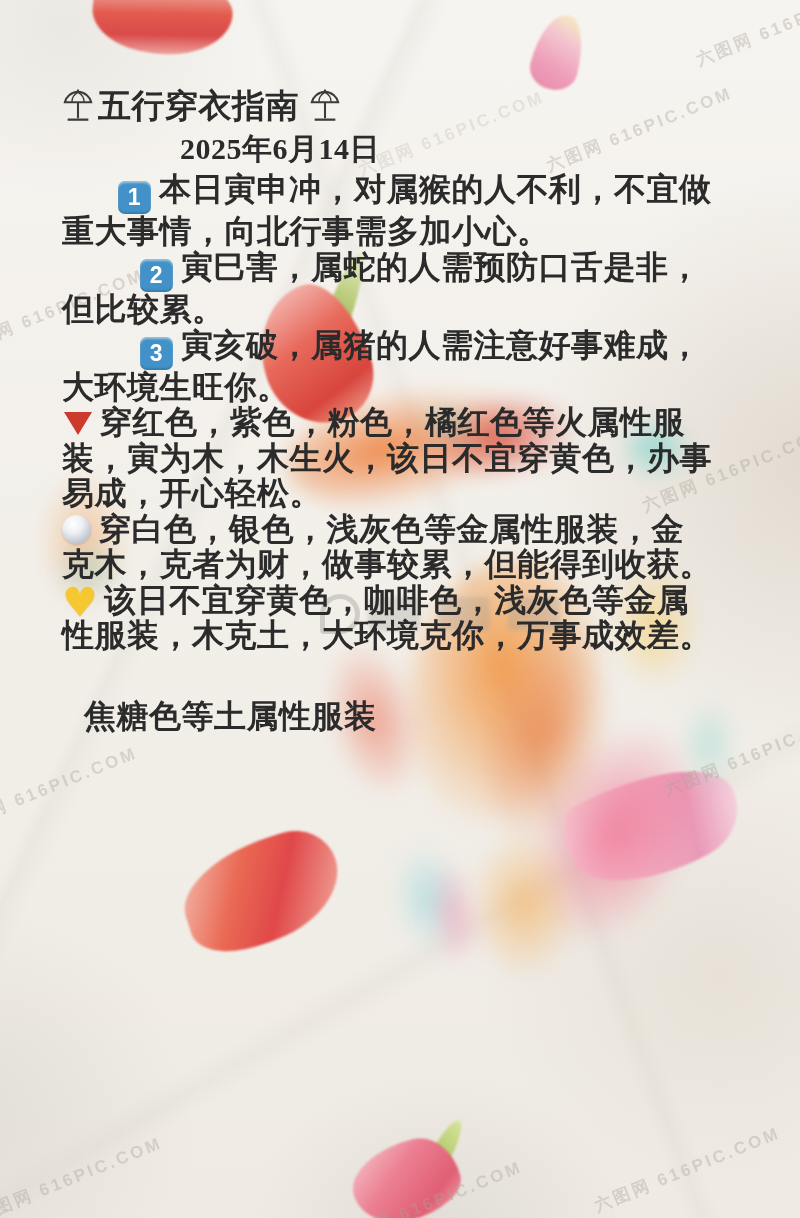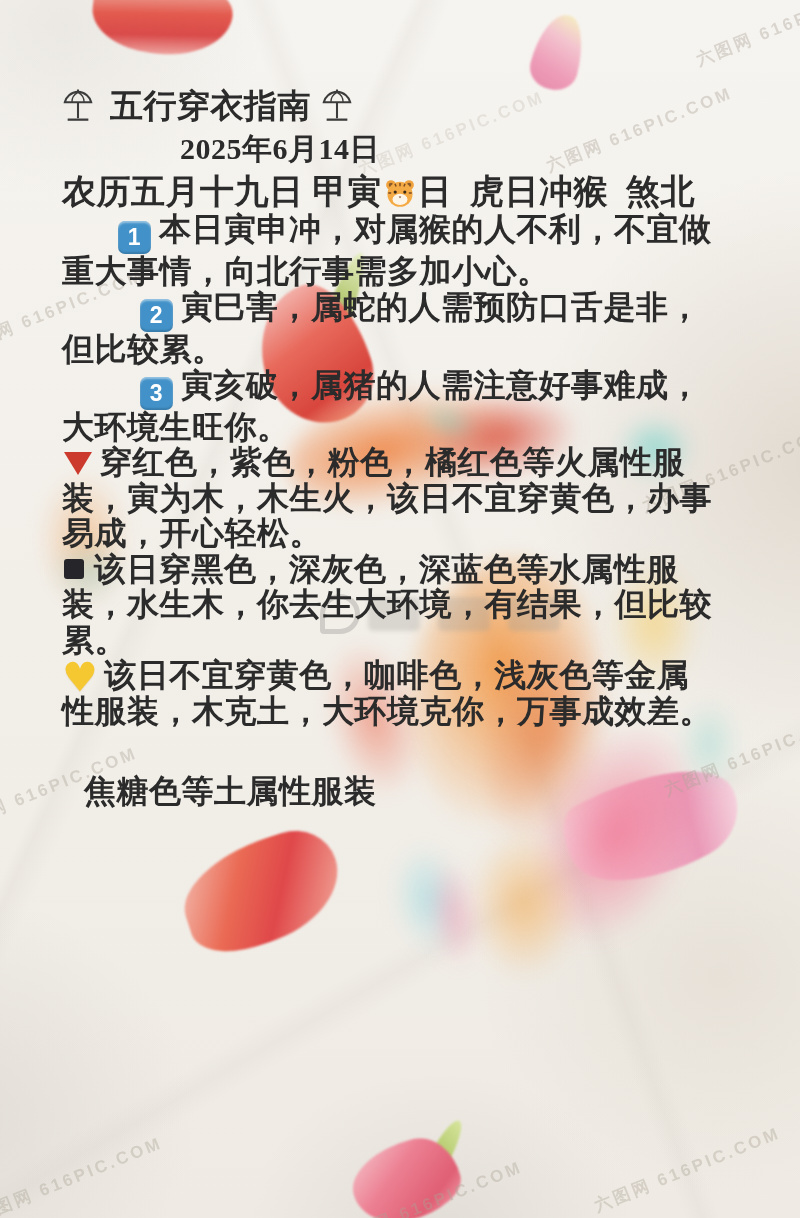--- a/index.html
+++ b/index.html
@@ -33,21 +33,21 @@
   }
   .wm-weibo{position:absolute;z-index:2;display:flex;align-items:center;gap:8px;pointer-events:none;}
   .wm-eye{width:30px;height:30px;border:5px solid rgba(158,155,150,.40);border-radius:50% 50% 50% 4px;}
   .wm-blk{width:52px;height:34px;background:rgba(160,156,150,.30);border-radius:5px;filter:blur(2px);margin-right:10px;}
 
   .content{
     position:absolute;left:62px;top:86px;width:650px;z-index:5;
     font-weight:bold;color:#2b2b2b;letter-spacing:.5px;
   }
   .title-line{font-size:33px;line-height:40px;display:flex;align-items:center;}
-  .title-line .t-text{margin:0 10px 0 16px;}
+  .title-line .t-text{margin:0 10px 0 4px;}
   .date-line{font-size:30px;line-height:46px;margin-left:118px;}
   .lunar-line{font-size:34px;line-height:40px;white-space:pre-wrap;}
   .para{font-size:32px;line-height:35.5px;margin:0;white-space:pre-wrap;}
   .indent1{text-indent:56px;}
   .indent2{text-indent:78px;}
   .footer-line{font-size:32px;line-height:36px;margin:44px 0 0 22px;}
 
   
   .keycap{
     display:inline-flex;align-items:center;justify-content:center;
@@ -148,43 +148,31 @@
       <path d="M17 4 C9.5 4 4 10 3 15 L31 15 C30 10 24.5 4 17 4 Z" fill="none" stroke="#3c3c3c" stroke-width="2.2"></path>
       <path d="M10.5 15 C10.5 10.5 13 6.5 17 4.5 M23.5 15 C23.5 10.5 21 6.5 17 4.5" fill="none" stroke="#3c3c3c" stroke-width="1.4"></path>
       <line x1="17" y1="1.5" x2="17" y2="4" stroke="#3c3c3c" stroke-width="2.2"></line>
       <line x1="17" y1="15" x2="17" y2="32" stroke="#3c3c3c" stroke-width="2.2"></line>
       <line x1="6" y1="33.5" x2="28" y2="33.5" stroke="#3c3c3c" stroke-width="2.4"></line>
     </svg>
   </div>
 
   <div class="date-line">2025年6月14日</div>
 
-  <div class="lunar-line"><span>农历五月十九日 甲寅</span><svg class="tiger" width="32" height="32" viewBox="0 0 24 24">
-        <circle cx="5.2" cy="6" r="3.6" fill="#f0a23c"></circle>
-        <circle cx="18.8" cy="6" r="3.6" fill="#f0a23c"></circle>
-        <circle cx="5.2" cy="6" r="1.6" fill="#8a5a2b"></circle>
-        <circle cx="18.8" cy="6" r="1.6" fill="#8a5a2b"></circle>
-        <circle cx="12" cy="13" r="9.4" fill="#f5ab45"></circle>
-        <ellipse cx="12" cy="16.8" rx="5.6" ry="4.2" fill="#fdf6e8"></ellipse>
-        <circle cx="8.4" cy="11.3" r="1.2" fill="#3a2a1a"></circle>
-        <circle cx="15.6" cy="11.3" r="1.2" fill="#3a2a1a"></circle>
-        <path d="M11 14.6 h2 l-1 1.4 z" fill="#7a4a22"></path>
-        <path d="M12 4.5 v2.4 M8.2 5 l.9 2.1 M15.8 5 l-.9 2.1 M3.2 12 h2.2 M18.6 12 h2.2" stroke="#7a4a22" stroke-width="1.1" fill="none"></path>
-      </svg><span>日  虎日冲猴  煞北</span></div>
 
   <p class="para indent1"><span class="keycap">1</span><span>本日寅申冲，对属猴的人不利，不宜做重大事情，向北行事需多加小心。</span></p>
 
   <p class="para indent2"><span class="keycap">2</span><span>寅巳害，属蛇的人需预防口舌是非，但比较累。</span></p>
 
   <p class="para indent2"><span class="keycap">3</span><span>寅亥破，属猪的人需注意好事难成，大环境生旺你。</span></p>
 
   <p class="para"><span class="tri-down"></span><span>穿红色，紫色，粉色，橘红色等火属性服装，寅为木，木生火，该日不宜穿黄色，办事易成，开心轻松。</span></p>
 
+  <p class="para"><span class="ball"></span><span>穿白色，银色，浅灰色等金属性服装，金克木，克者为财，做事较累，但能得到收获。</span></p>
 
 
-  <p class="para"><span class="blksq"></span><span>该日穿黑色，深灰色，深蓝色等水属性服装，水生木，你去生大环境，有结果，但比较累。</span></p>
 
   <p class="para"><span class="heart">♥</span><span>该日不宜穿黄色，咖啡色，浅灰色等金属性服装，木克土，大环境克你，万事成效差。</span></p>
 
 
   <div class="footer-line">焦糖色等土属性服装</div>
 
 </div>
 
 </body></html>

